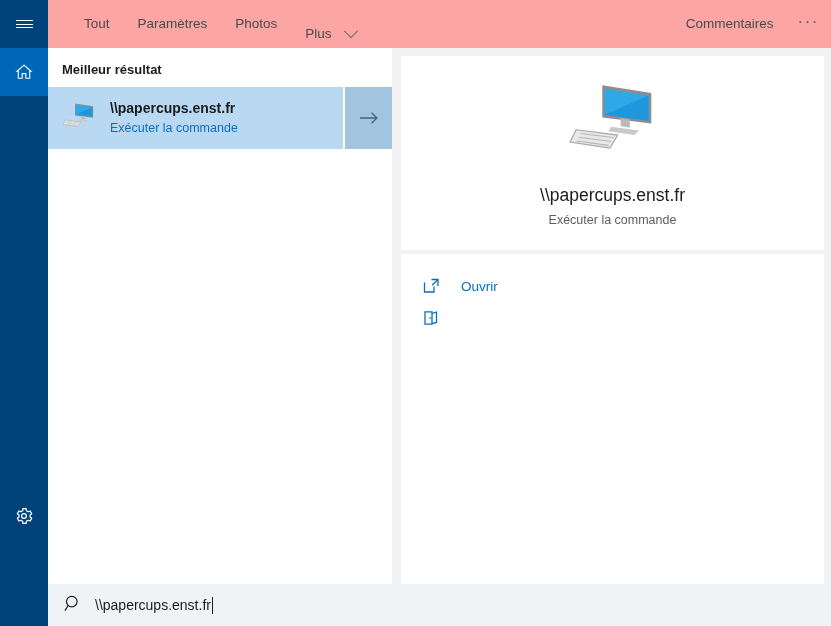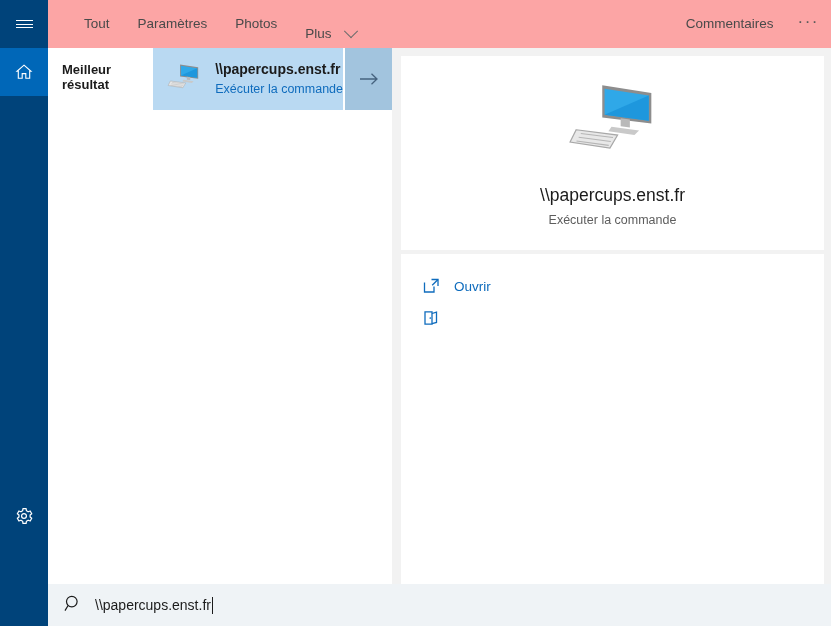--- a/index.html
+++ b/index.html
@@ -135,21 +135,21 @@
     min-width: 0;
     background: #f2f2f2;
   }
 
   
   .results {
     width: 344px;
     min-width: 344px;
     background: #ffffff;
     display: flex;
-    flex-direction: row;
+    flex-direction: column;
   }
   .section-title {
     font-size: 13px;
     font-weight: bold;
     color: #1b1b1b;
     padding: 14px 0 10px 14px;
   }
   .result-row {
     display: flex;
     align-items: stretch;
@@ -240,21 +240,21 @@
   .action-icon {
     width: 22px;
     min-width: 22px;
     display: flex;
     align-items: center;
     justify-content: flex-start;
   }
   .action-label {
     font-size: 13.5px;
     color: #0f6cbd;
-    margin-left: 9px;
+    margin-left: 16px;
     white-space: nowrap;
   }
 
   
   .searchbar {
     height: 42px;
     min-height: 42px;
     display: flex;
     align-items: stretch;
     background: #eff3f6;

